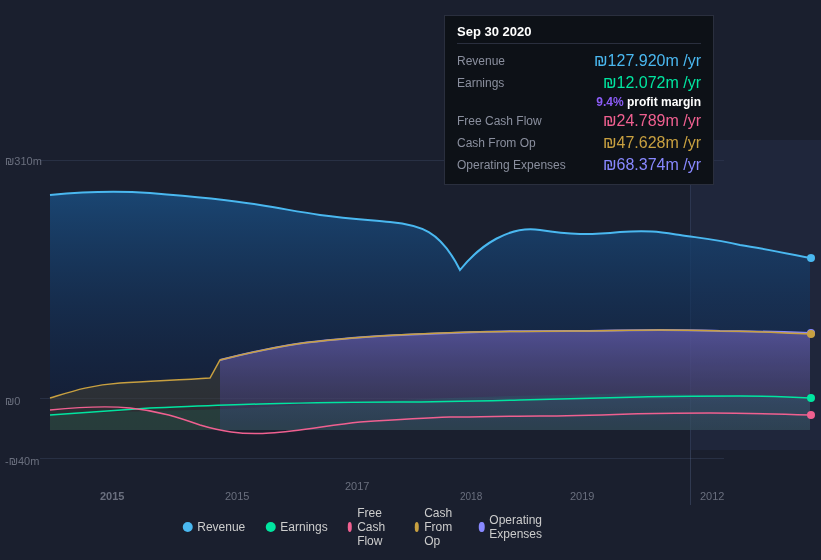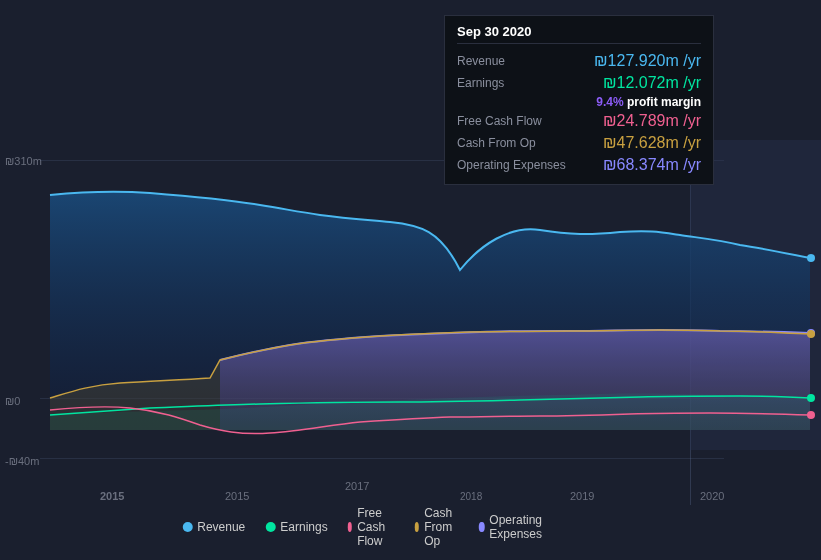--- a/index.html
+++ b/index.html
@@ -337,21 +337,21 @@
     <circle cx="811" cy="194" r="4" fill="#c8a040"></circle>
     <circle cx="811" cy="258" r="4" fill="#00e5a0"></circle>
     <circle cx="811" cy="275" r="4" fill="#f06090"></circle>
   </svg>
 
   <div style="position:absolute; bottom:58px; left:100px; color:#6a6f7e; font-size:11px;font-weight:bold;">2015</div>
   <div style="position:absolute; bottom:58px; left:225px; color:#6a6f7e; font-size:11px;">2015</div>
   <div style="position:absolute; bottom:68px; left:345px; color:#6a6f7e; font-size:11px;">2017</div>
   <div style="position:absolute; bottom:58px; left:460px; color:#6a6f7e; font-size:10px;">2018</div>
   <div style="position:absolute; bottom:58px; left:570px; color:#6a6f7e; font-size:11px;">2019</div>
-  <div style="position:absolute; bottom:58px; left:700px; color:#6a6f7e; font-size:11px;">2020</div>
+  <div style="position:absolute; bottom:58px; left:700px; color:#6a6f7e; font-size:11px;">2012</div>
 
   <div class="legend">
     <div class="legend-item">
       <div class="legend-dot dot-revenue"></div>
       <span>Revenue</span>
     </div>
     <div class="legend-item">
       <div class="legend-dot dot-earnings"></div>
       <span>Earnings</span>
     </div>

